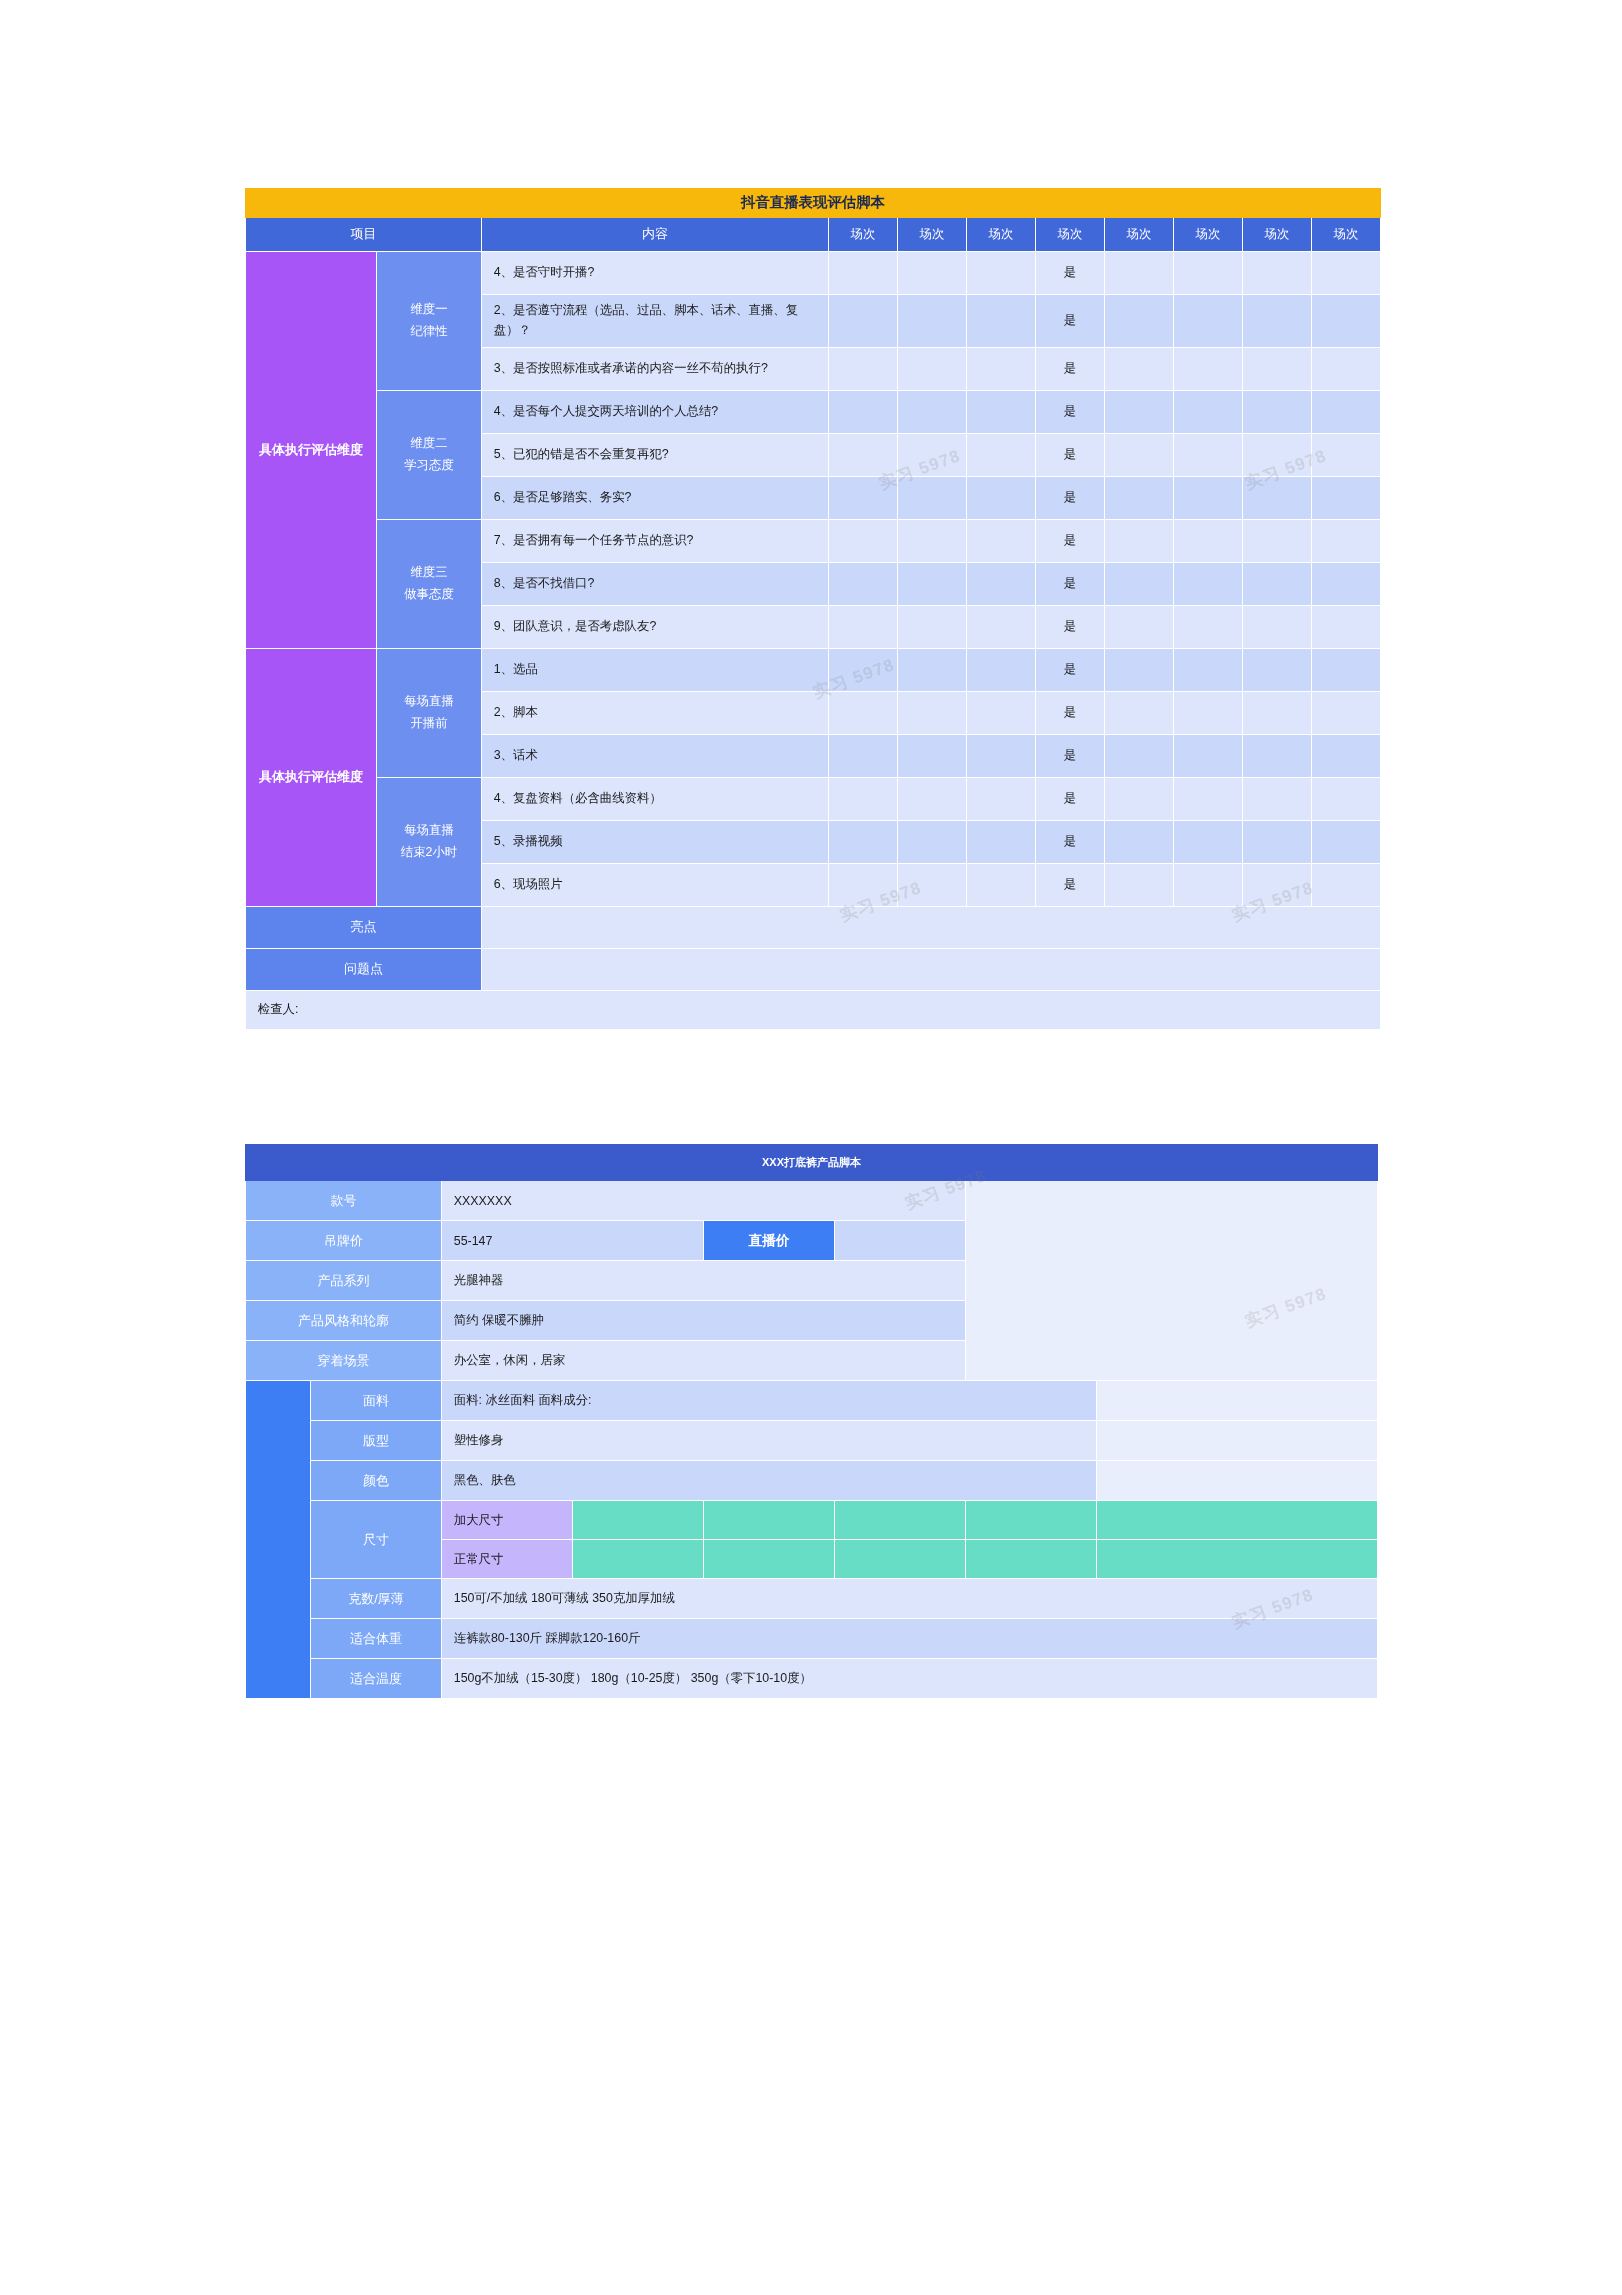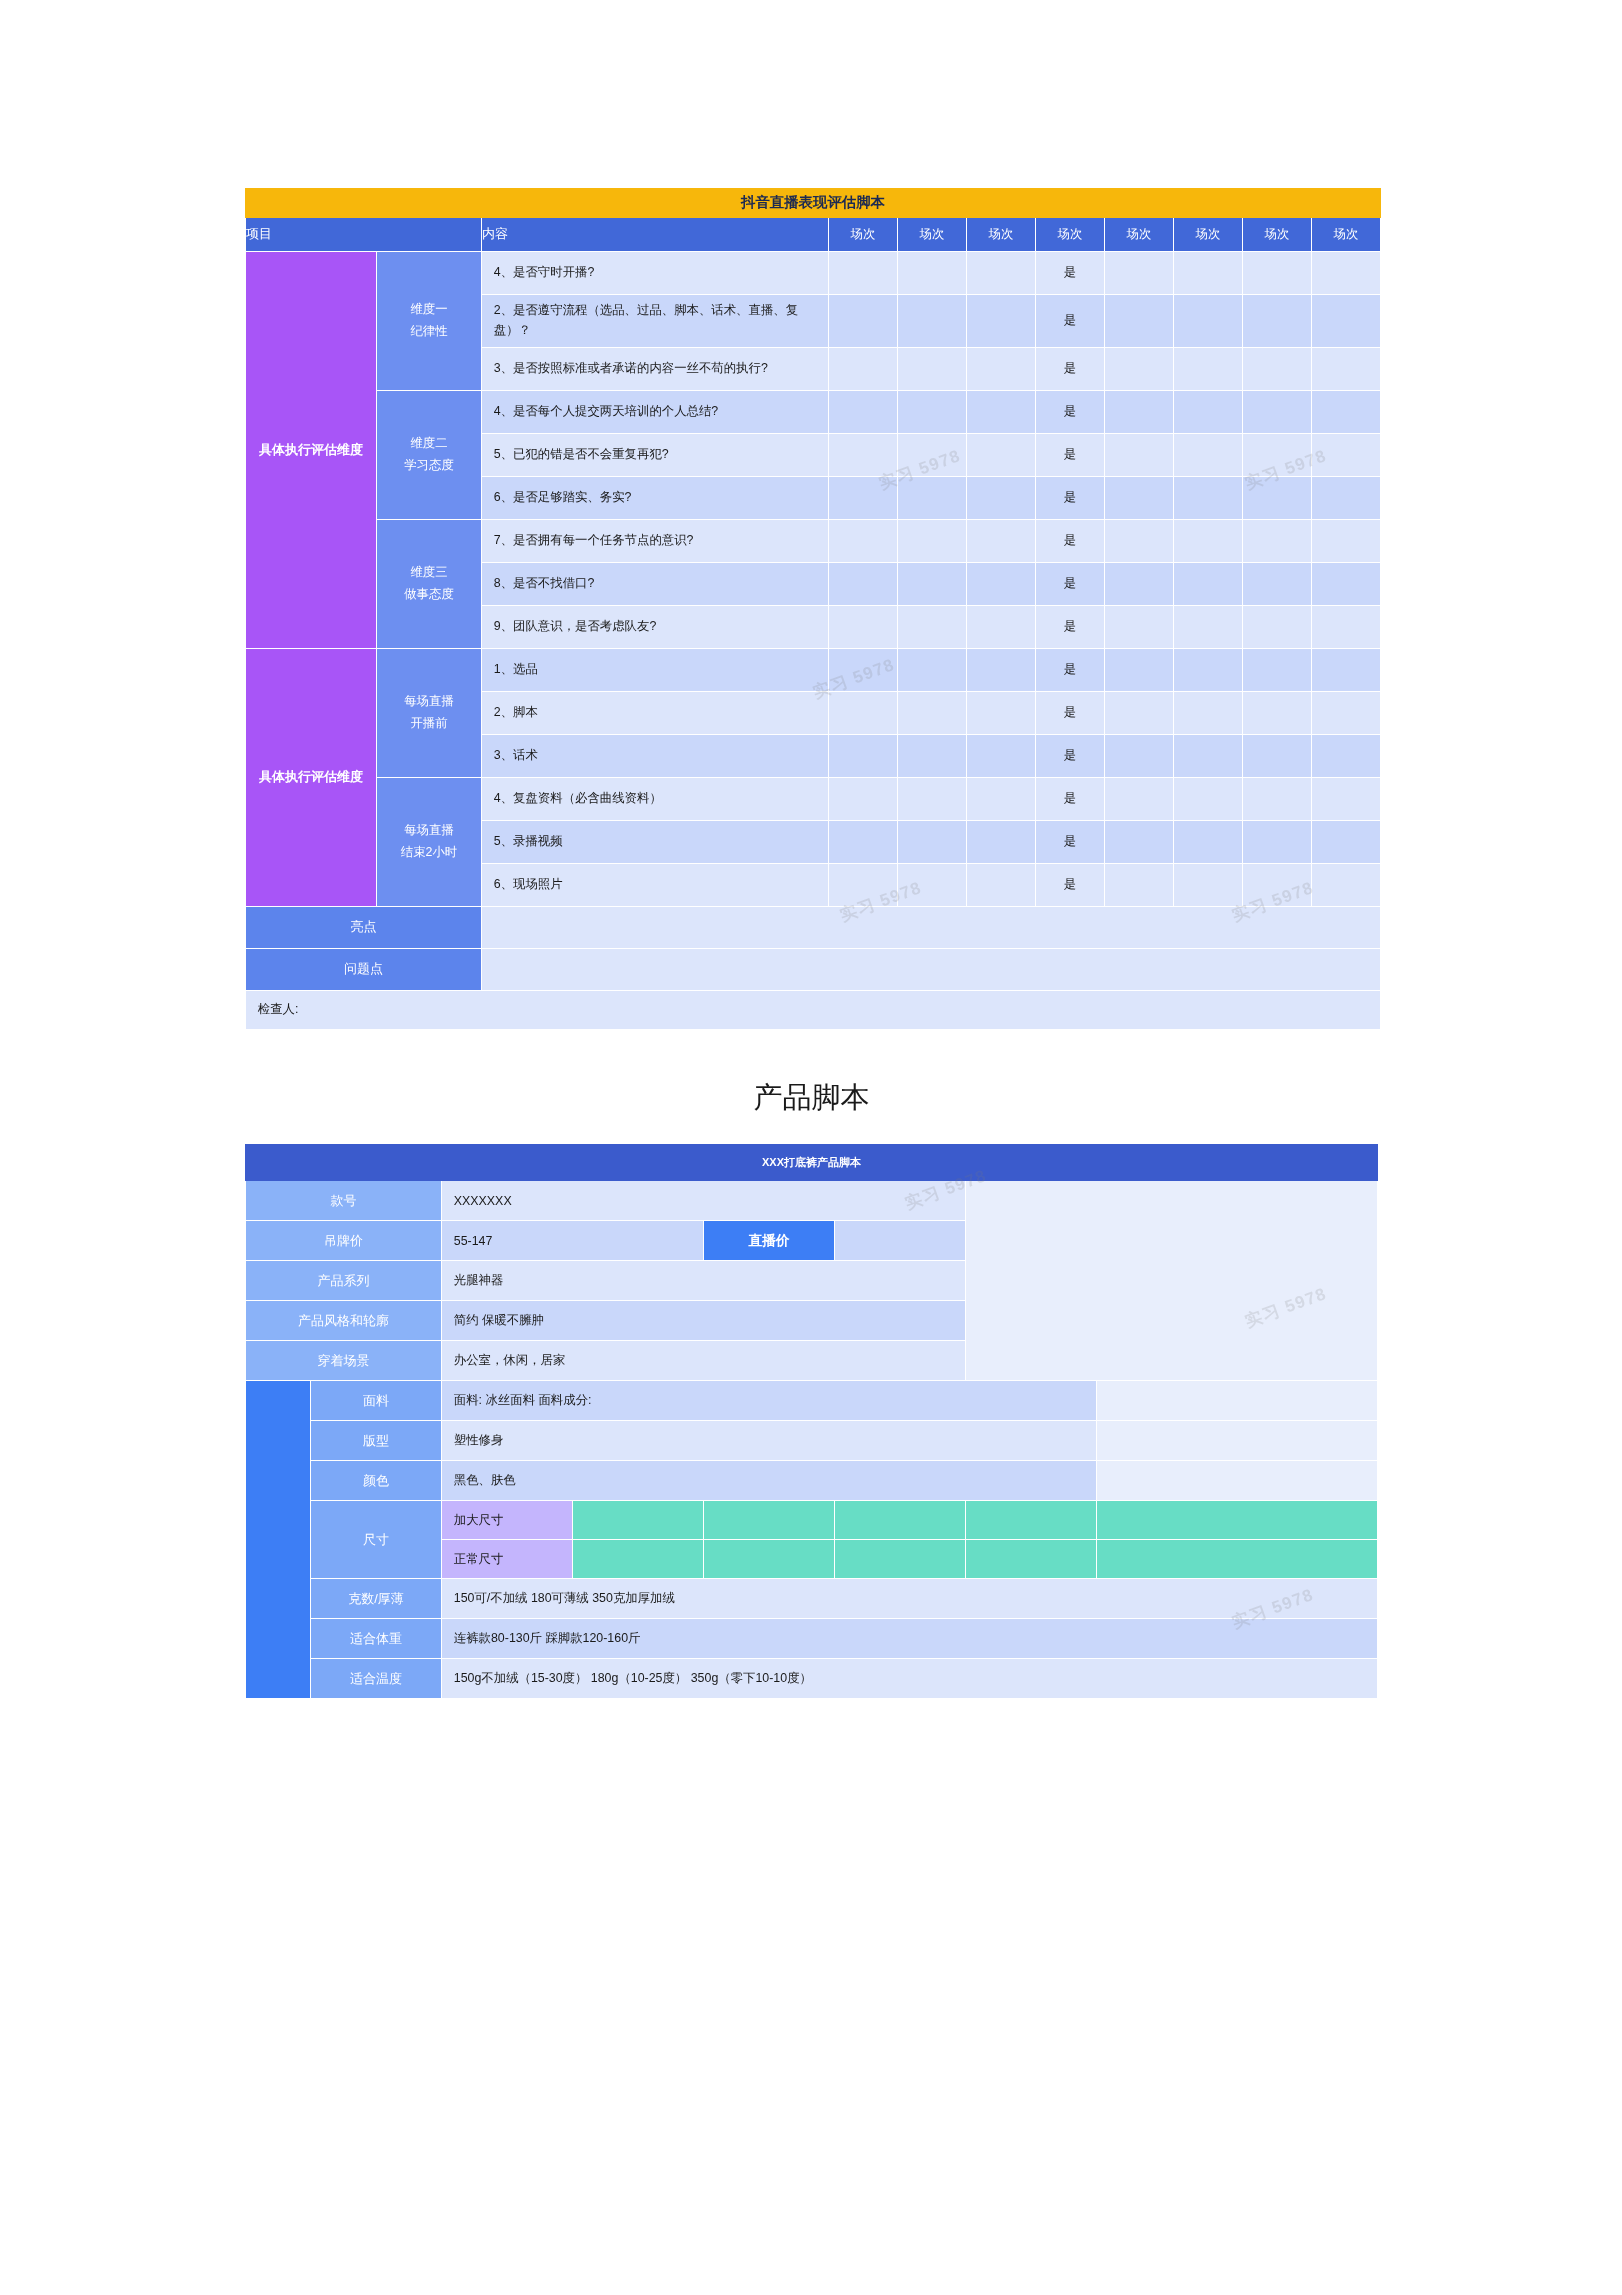--- a/index.html
+++ b/index.html
@@ -51,20 +51,21 @@
     color: #1c2a52;
     font-weight: bold;
     font-size: 14.4px;
     text-align: center;
     height: 27.5px;
     border: 0.7px solid #f7b70b;
   }
   .t1 .hdr {
     background: #4168d8;
     color: #ffffff;
+    text-align: center;
     height: 33px;
     font-size: 13px;
   }
   .t1 .hdr-small {
     background: #4168d8;
     color: #ffffff;
     text-align: center;
     height: 33px;
     font-size: 12.4px;
   }
@@ -445,21 +446,20 @@
         <td class="blank-wide" colspan="9"></td>
       </tr>
 
       <tr>
         <td class="footer" colspan="11">检查人:</td>
       </tr>
     </tbody>
       </table>
   </div>
 
-  <div class="sec-title">产品脚本</div>
 
   <div class="t2-wrap">
     <table class="t2">
       <colgroup>
         <col style="width:65px">
         <col style="width:131px">
         <col style="width:131px">
         <col style="width:131px">
         <col style="width:131px">
         <col style="width:131px">

